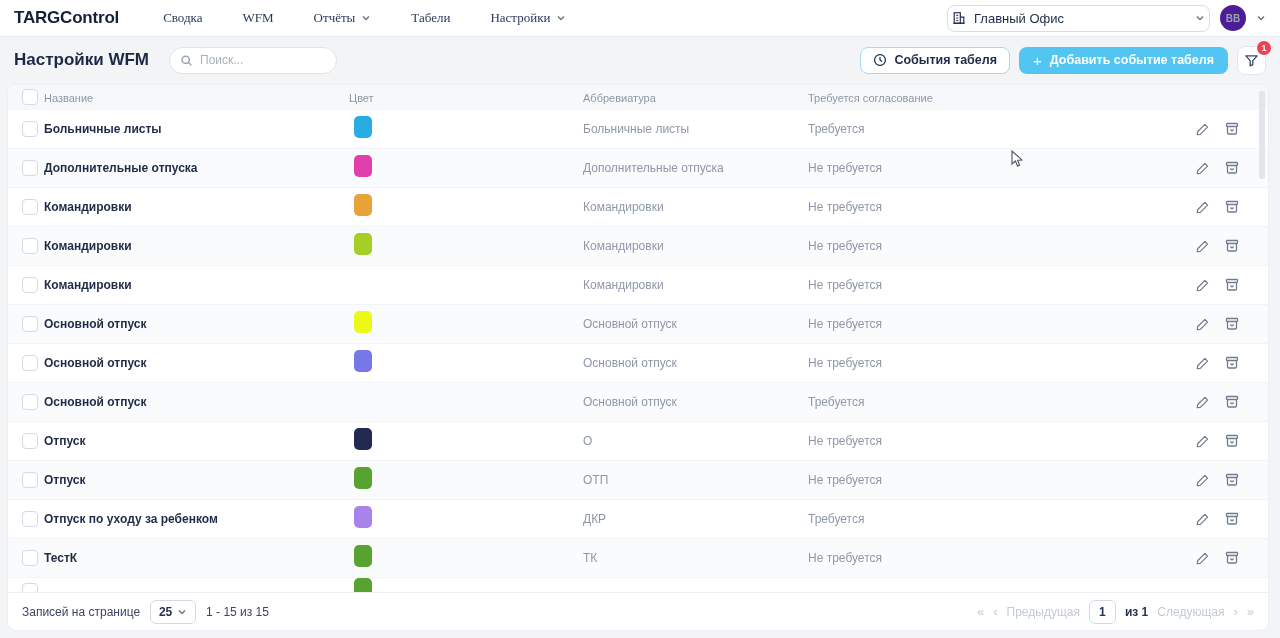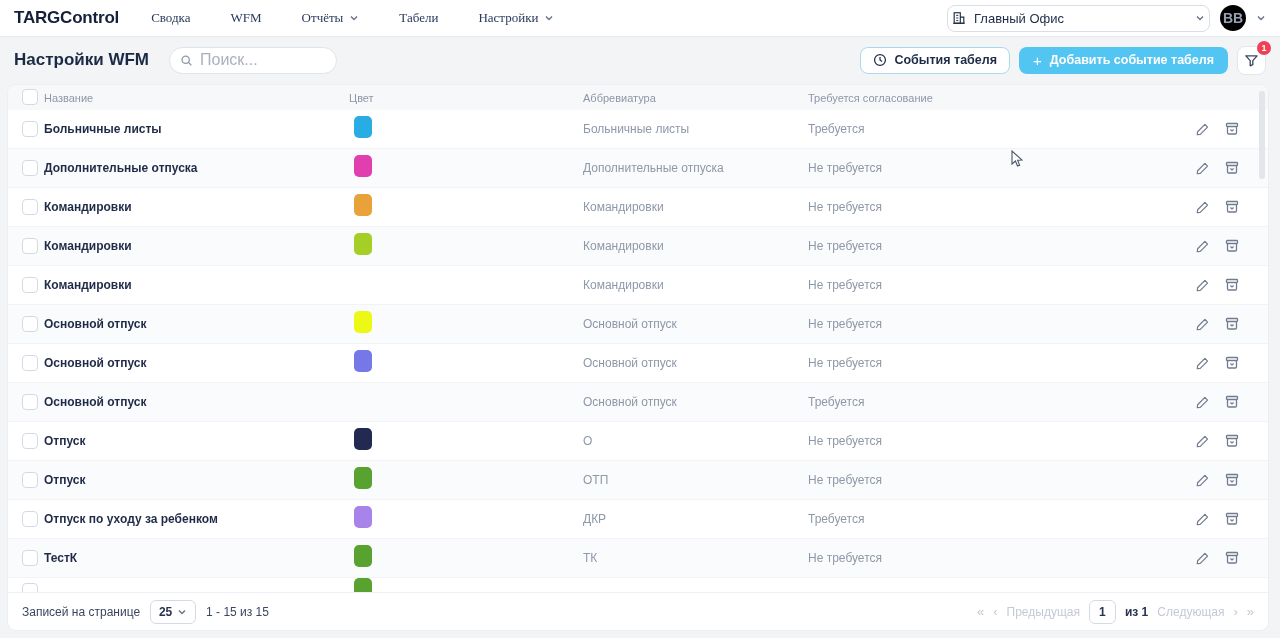--- a/index.html
+++ b/index.html
@@ -1,34 +1,34 @@
 <!DOCTYPE html>
 <html><head>
 <meta charset="utf-8">
 <style>
   * { margin:0; padding:0; box-sizing:border-box; }
   html,body { width:1280px; height:638px; overflow:hidden; }
   body { font-family:"Liberation Sans", sans-serif; background:#f3f4f6; position:relative; color:#1d2b47; }
 
   
   .navbar { height:37px; background:#fff; border-bottom:1px solid #e7eaef; display:flex; align-items:center; padding:0 14px; }
-  .logo { font-size:17px; font-weight:800; color:#141f38; letter-spacing:-0.2px; margin-right:32px; }
+  .logo { font-size:17px; font-weight:800; color:#141f38; letter-spacing:-0.2px; margin-right:44px; }
   .nav-items { display:flex; align-items:center; gap:40px; flex:1; }
   .nav-item { font-size:13px; color:#2a3a5c; display:flex; align-items:center; gap:6px; cursor:pointer;font-family:Liberation Serif, serif; }
   .nav-right { display:flex; align-items:center; gap:10px; }
   .office-select { width:263px; height:27px; border:1px solid #d8dee6; border-radius:8px; background:#fff; display:flex; align-items:center; padding:0 4px; gap:8px; }
   .office-select .lbl { flex:1; font-size:13px; color:#1d2b47; }
-  .avatar { width:26px; height:26px; border-radius:50%; background:#000000; color:#97a1b2; font-size:14px; font-weight:700; display:flex; align-items:center; justify-content:center; }
+  .avatar { width:26px; height:26px; border-radius:50%; background:#4c1d95; color:#97a1b2; font-size:10px; font-weight:700; display:flex; align-items:center; justify-content:center; }
   .chev { width:10px; height:10px; }
 
   
   .toolbar { height:46px; display:flex; align-items:center; padding:0 14px; gap:20px; }
   .page-title { font-size:17px; font-weight:700; color:#1a2944; }
   .search { width:168px; height:27px; border:1px solid #dfe3ea; border-radius:16px; background:#fff; display:flex; align-items:center; padding:0 10px; gap:7px; }
-  .search input { border:0; outline:0; width:100%; font-size:16px; font-family:"Liberation Sans",sans-serif; color:#33405a; background:transparent; }
+  .search input { border:0; outline:0; width:100%; font-size:12px; font-family:"Liberation Sans",sans-serif; color:#33405a; background:transparent; }
   .search input::placeholder { color:#a9b1bf; }
   .toolbar-right { margin-left:auto; display:flex; align-items:center; gap:9px; }
   .btn-events { height:27px; border:1px solid #a9d9ef; border-radius:8px; background:#fff; display:flex; align-items:center; gap:7px; padding:0 12px; font-size:12.5px; font-weight:700; color:#1d2b47; cursor:pointer; }
   .btn-add { height:27px; border:0; border-radius:8px; background:#52c5f2; color:#fff; display:flex; align-items:center; gap:8px; padding:0 14px; font-size:12.5px; font-weight:700; cursor:pointer; }
   .btn-add .plus { font-size:15px; font-weight:400; line-height:1; }
   .btn-filter { position:relative; width:29px; height:29px; border:1px solid #e3e7ed; border-radius:8px; background:#fff; display:flex; align-items:center; justify-content:center; cursor:pointer; }
   .filter-badge { position:absolute; top:-6px; right:-6px; min-width:14px; height:14px; border-radius:8px; background:#ef4155; color:#fff; font-size:9px; font-weight:700; display:flex; align-items:center; justify-content:center; padding:0 3px; }
 
   
   .card { position:absolute; left:8px; right:12px; top:85px; height:545px; background:#fff; border-radius:8px; box-shadow:0 0 0 1px #eceef2; overflow:hidden; display:flex; flex-direction:column; }

